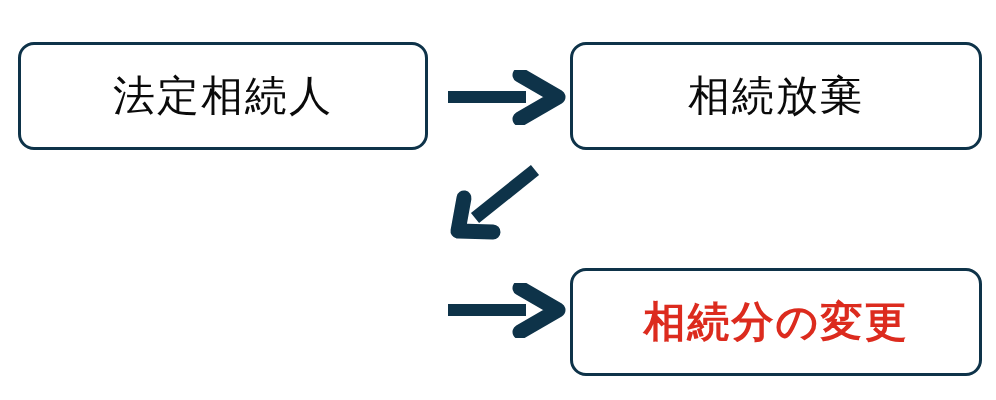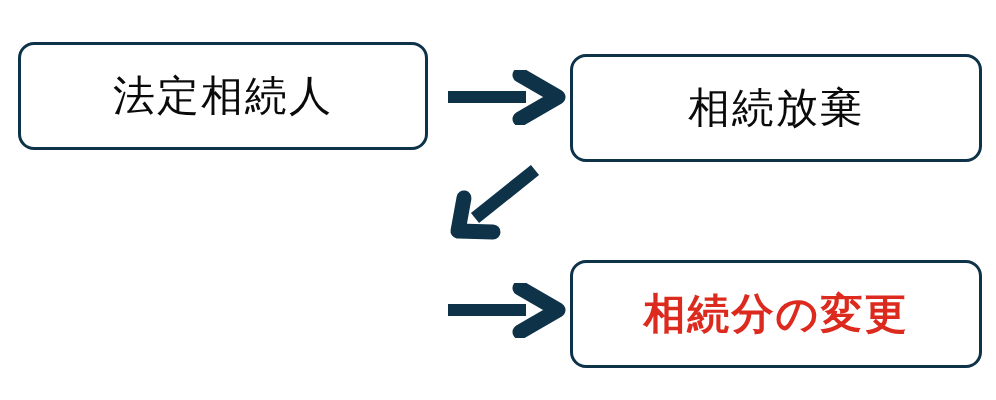--- a/index.html
+++ b/index.html
@@ -19,23 +19,23 @@
     position: absolute;
     box-sizing: border-box;
     border: 3px solid var(--outline, #0e3349);
     border-radius: 16px;
     background: #ffffff;
     display: flex;
     align-items: center;
     justify-content: center;
   }
   .node-tl { left: 18px;  top: 42px;  width: 410px; height: 108px; }
-  .node-tr { left: 570px; top: 54px;  width: 412px; height: 108px; }
+  .node-tr { left: 570px; top: 42px;  width: 412px; height: 108px; }
   .node-bl { left: 18px;  top: 256px; width: 410px; height: 108px; }
-  .node-br { left: 570px; top: 260px; width: 412px; height: 108px; }
+  .node-br { left: 570px; top: 268px; width: 412px; height: 108px; }
   .node-label {
     font-size: 42px;
     line-height: 1;
     letter-spacing: 2px;
     color: var(--node-text, #0a0a0a);
     white-space: nowrap;
   }
   .node.emphasis .node-label {
     color: var(--emphasis-text, #dc2b1e);
     font-weight: 700;

